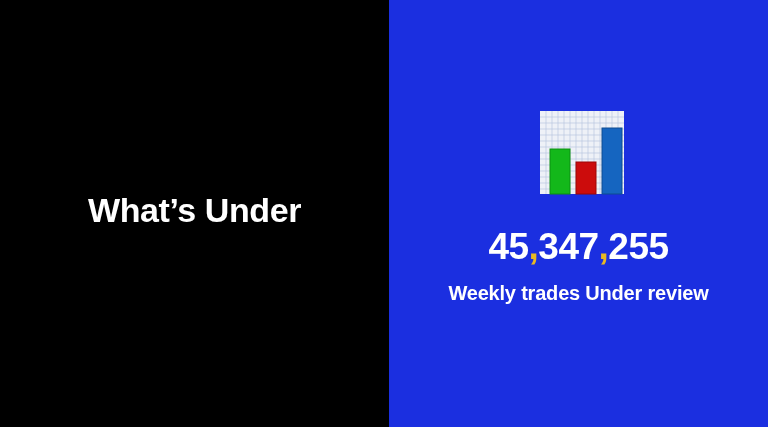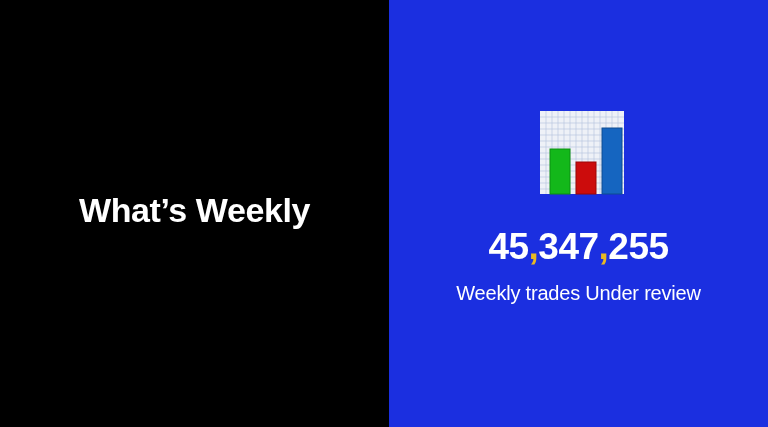--- a/index.html
+++ b/index.html
@@ -85,33 +85,33 @@
 
   
   #stat-caption {
     position: absolute;
     top: 281px;
     left: 0;
     width: 379px;
     text-align: center;
     color: #ffffff;
     font-size: 20px;
-    font-weight: normal;
+    font-weight: bold;
     letter-spacing: -0.2px;
     line-height: 1.2;
     white-space: nowrap;
   }
 </style>
 </head>
 <body>
 
 <div id="stage">
 
   <div id="left-panel">
-    <h1 id="headline"><span>What’s Weekly</span><br></h1>
+    <h1 id="headline"><span>What’s Under</span><br></h1>
   </div>
 
   <div id="right-panel">
 
     <div id="chart-icon">
       <svg width="90" height="89" viewBox="0 0 90 89" aria-hidden="true">
 
         <rect x="0" y="0" width="90" height="89" fill="#1b2fe0"></rect>
         <rect x="3" y="3" width="84" height="83" fill="#eef1f7"></rect>
         <g stroke="#b9c6e0" stroke-width="0.7">

